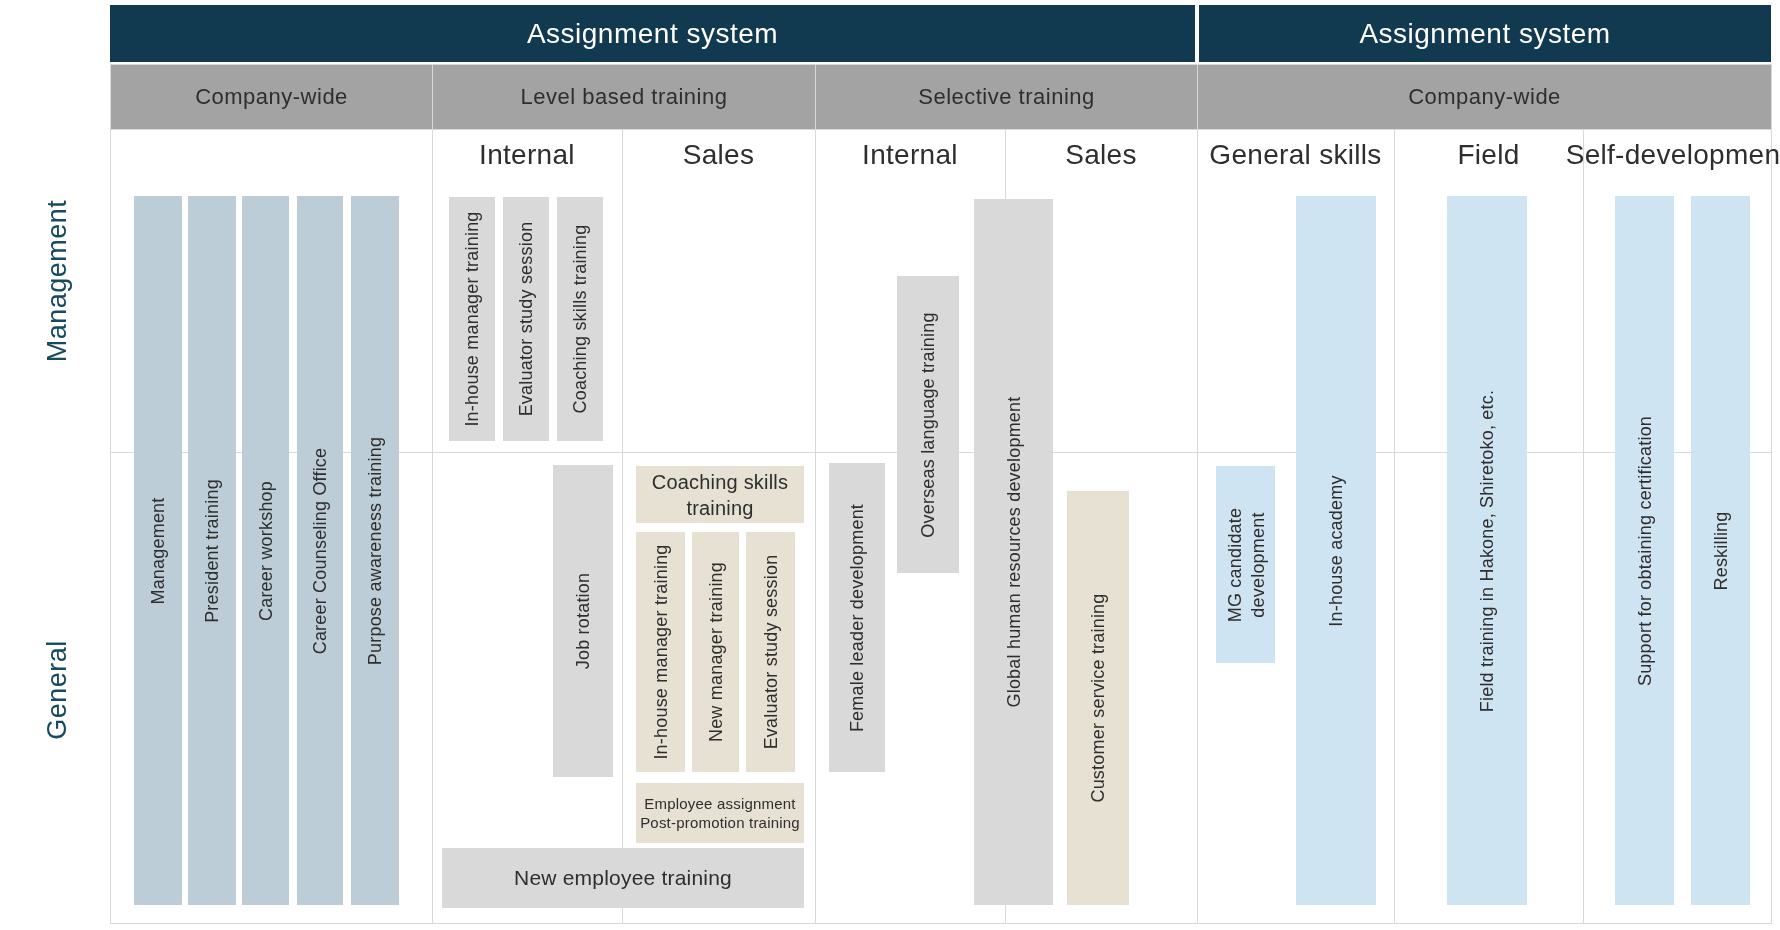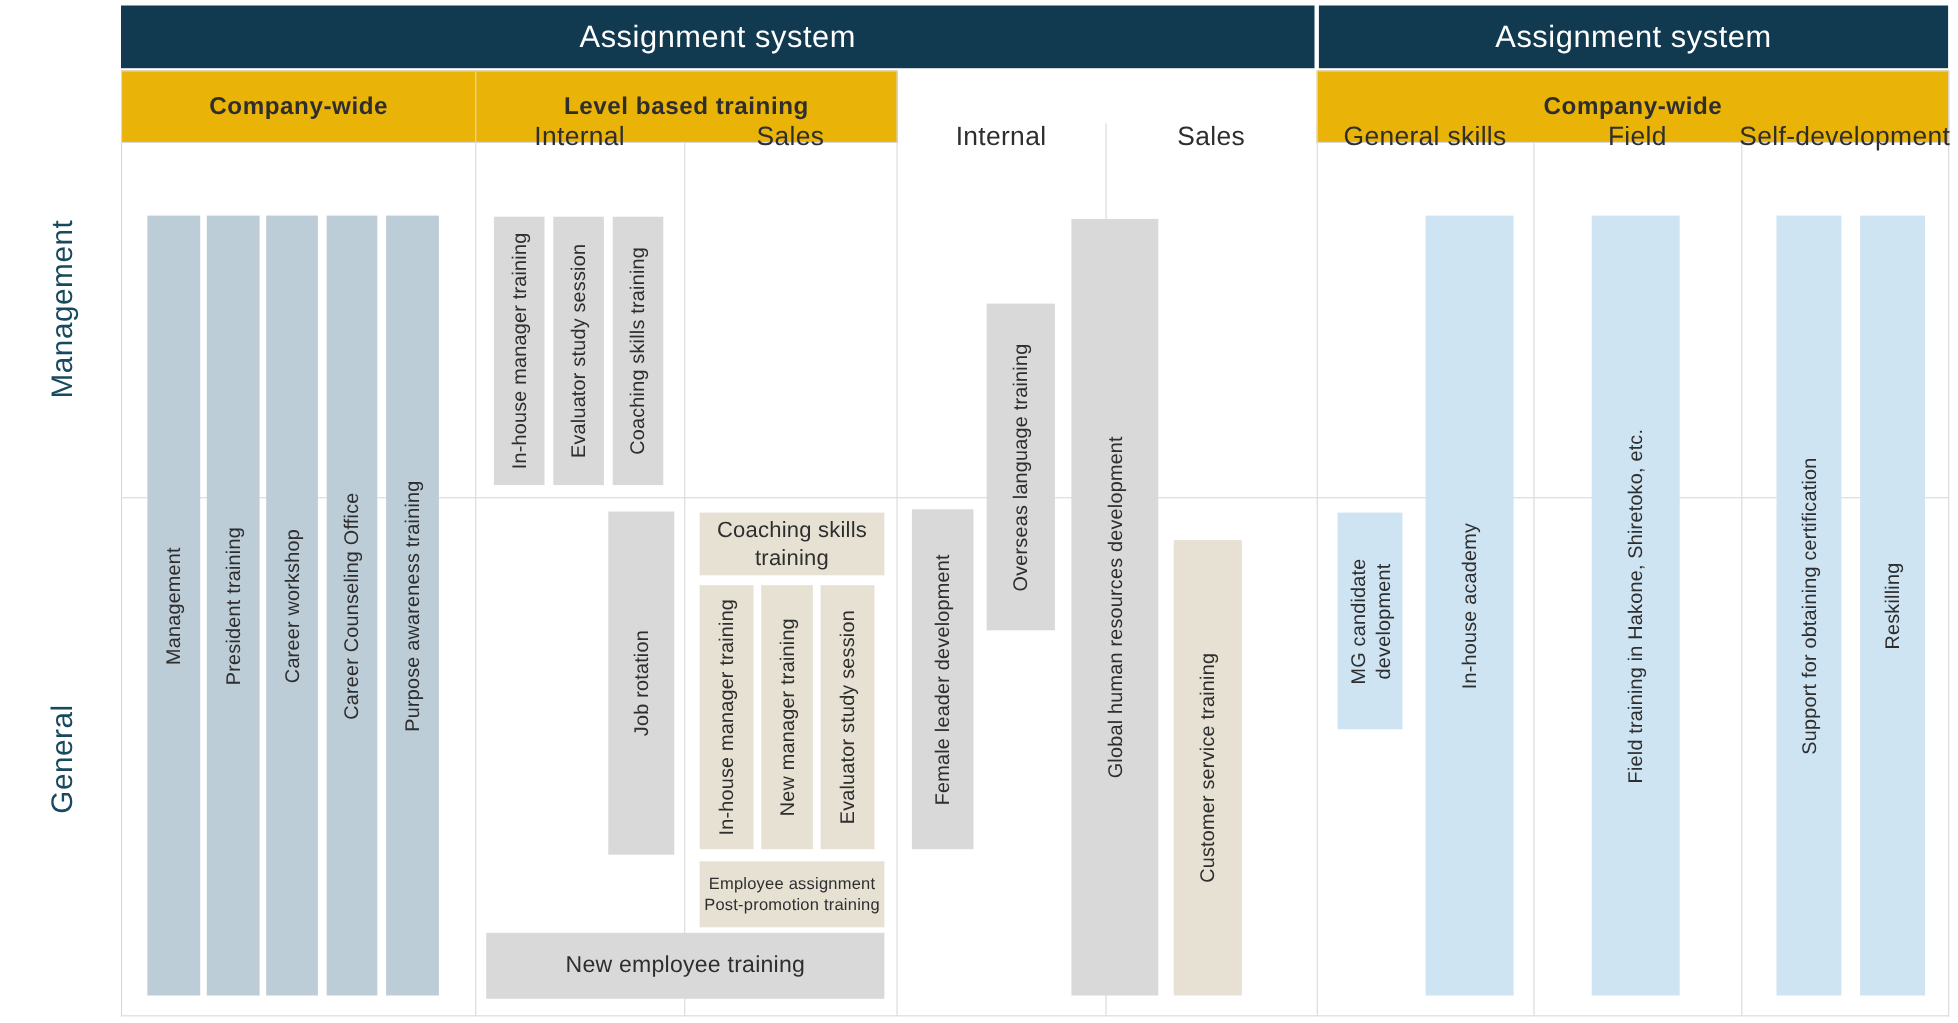--- a/index.html
+++ b/index.html
@@ -7,27 +7,27 @@
     position:relative;width:1780px;height:930px;background:#ffffff;overflow:hidden;
     font-family:"Liberation Sans", sans-serif;color:#2e2e2e;
     -webkit-font-smoothing:antialiased;
   }
   .sys-header{
     position:absolute;top:5px;height:57px;background:#113a50;color:#ffffff;
     display:flex;align-items:center;justify-content:center;
     font-size:28px;letter-spacing:.5px;white-space:nowrap;
   }
   .group-cell{
-    position:absolute;top:64px;height:66px;box-sizing:border-box;background:#eab308;
+    position:absolute;top:64px;height:66px;box-sizing:border-box;background:#a3a3a3;
     border:1px solid #d9d9d9;display:flex;align-items:center;justify-content:center;
-    font-size:22px;letter-spacing:.5px;white-space:nowrap;font-weight:bold;
+    font-size:22px;letter-spacing:.5px;white-space:nowrap;
   }
   .sub-label{
-    position:absolute;top:97px;height:55px;display:flex;align-items:center;justify-content:center;
-    font-size:24px;letter-spacing:.3px;white-space:nowrap;
+    position:absolute;top:127px;height:55px;display:flex;align-items:center;justify-content:center;
+    font-size:28px;letter-spacing:.3px;white-space:nowrap;
   }
   .vline{position:absolute;width:1px;background:#d9d9d9;}
   .hline{position:absolute;height:1px;background:#d9d9d9;}
   .row-label{
     position:absolute;transform:translate(-50%,-50%) rotate(-90deg);
     color:#17495f;font-size:27px;letter-spacing:.5px;white-space:nowrap;
   }
   .bar{position:absolute;}
   .bar.bluegray{background:#bccdd8;}
   .bar.gray{background:#d9d9d9;}
@@ -128,20 +128,21 @@
     <div class="bar lightblue" style="left: 1615px; top: 196px; width: 59px; height: 709px;">
       <div class="vlabel" style="width: 699px; font-size: 18px;">Support for obtaining certification</div>
     </div>
     <div class="bar lightblue" style="left: 1691px; top: 196px; width: 59px; height: 709px;">
       <div class="vlabel" style="width: 699px; font-size: 18px;">Reskilling</div>
     </div>
     <div class="sys-header" style="left: 110px; width: 1085px;">Assignment system</div>
     <div class="sys-header" style="left: 1199px; width: 572px;">Assignment system</div>
     <div class="group-cell" style="left: 110px; width: 323px;">Company-wide</div>
     <div class="group-cell" style="left: 432px; width: 384px;">Level based training</div>
+    <div class="group-cell" style="left: 815px; width: 383px;">Selective training</div>
     <div class="group-cell" style="left: 1197px; width: 575px;">Company-wide</div>
     <div class="sub-label" style="left: 432px; width: 190px;">Internal</div>
     <div class="sub-label" style="left: 622px; width: 193px;">Sales</div>
     <div class="sub-label" style="left: 815px; width: 190px;">Internal</div>
     <div class="sub-label" style="left: 1005px; width: 192px;">Sales</div>
     <div class="sub-label" style="left: 1197px; width: 197px;">General skills</div>
     <div class="sub-label" style="left: 1583px; width: 188px;">Self-development</div>
     <div class="sub-label" style="left: 1394px; width: 189px;">Field</div>
     <div class="row-label" style="left: 57px; top: 281px;">Management</div>
     <div class="row-label" style="left: 57px; top: 690px;">General</div>

